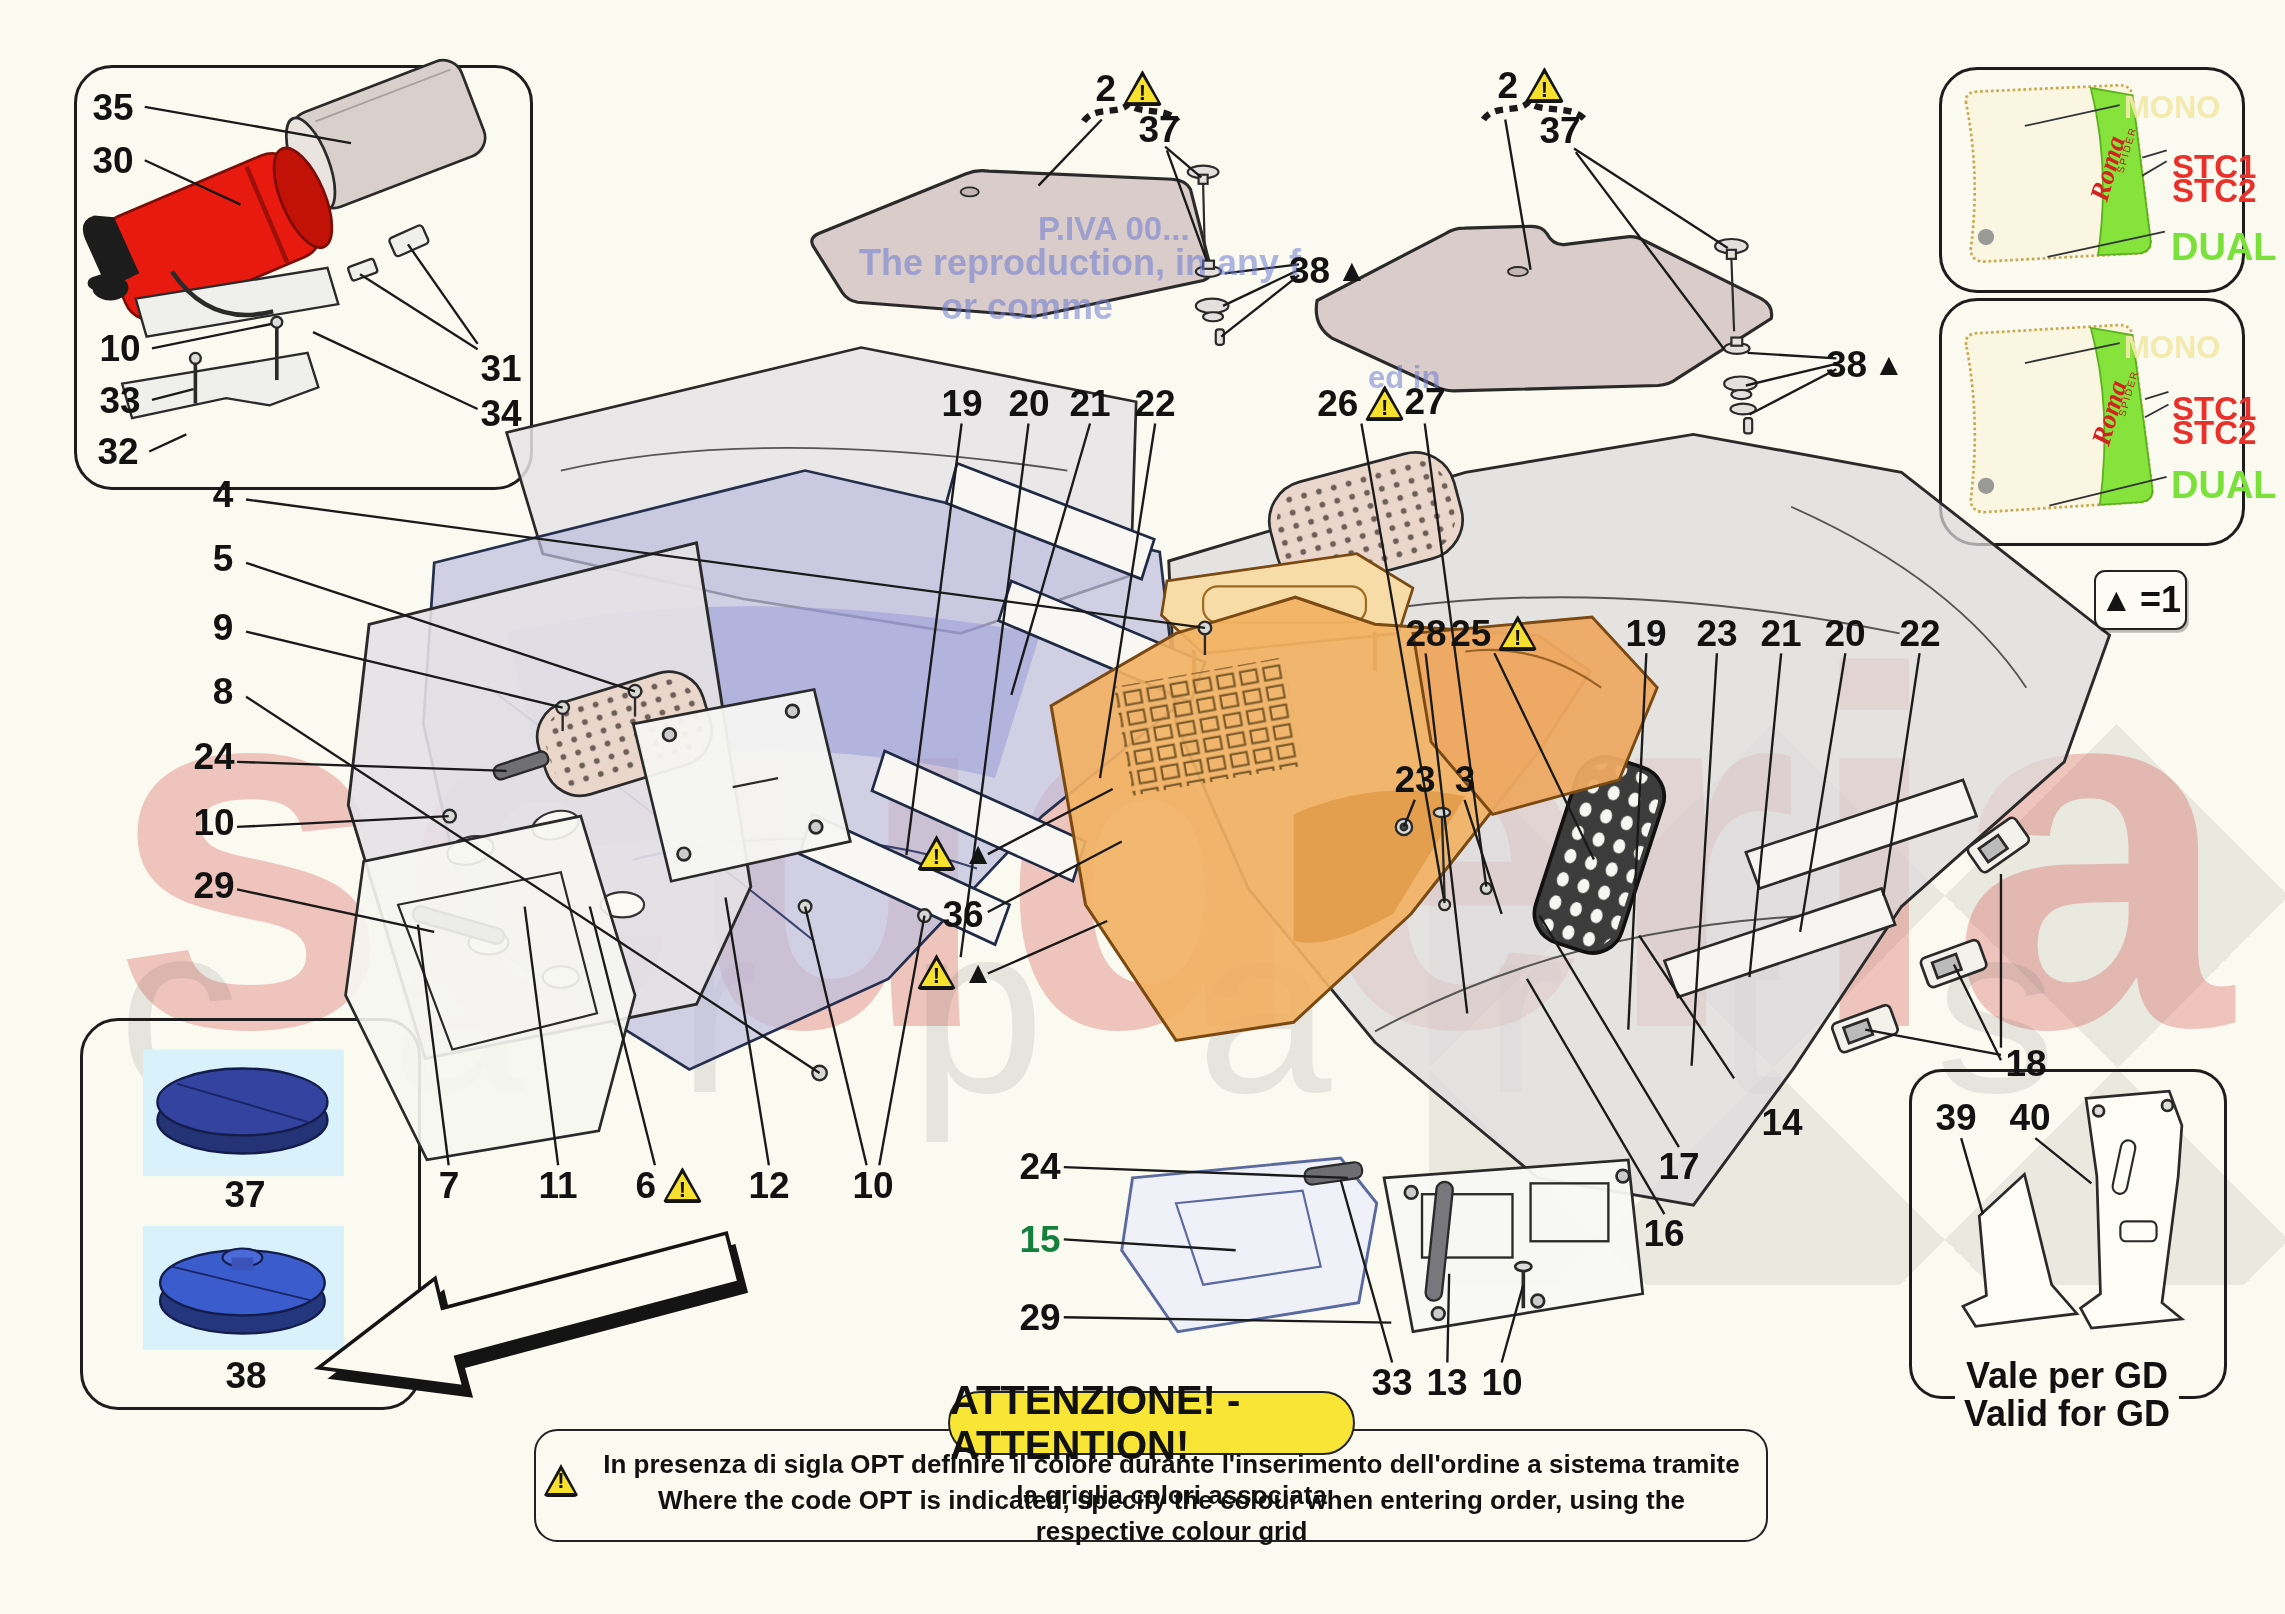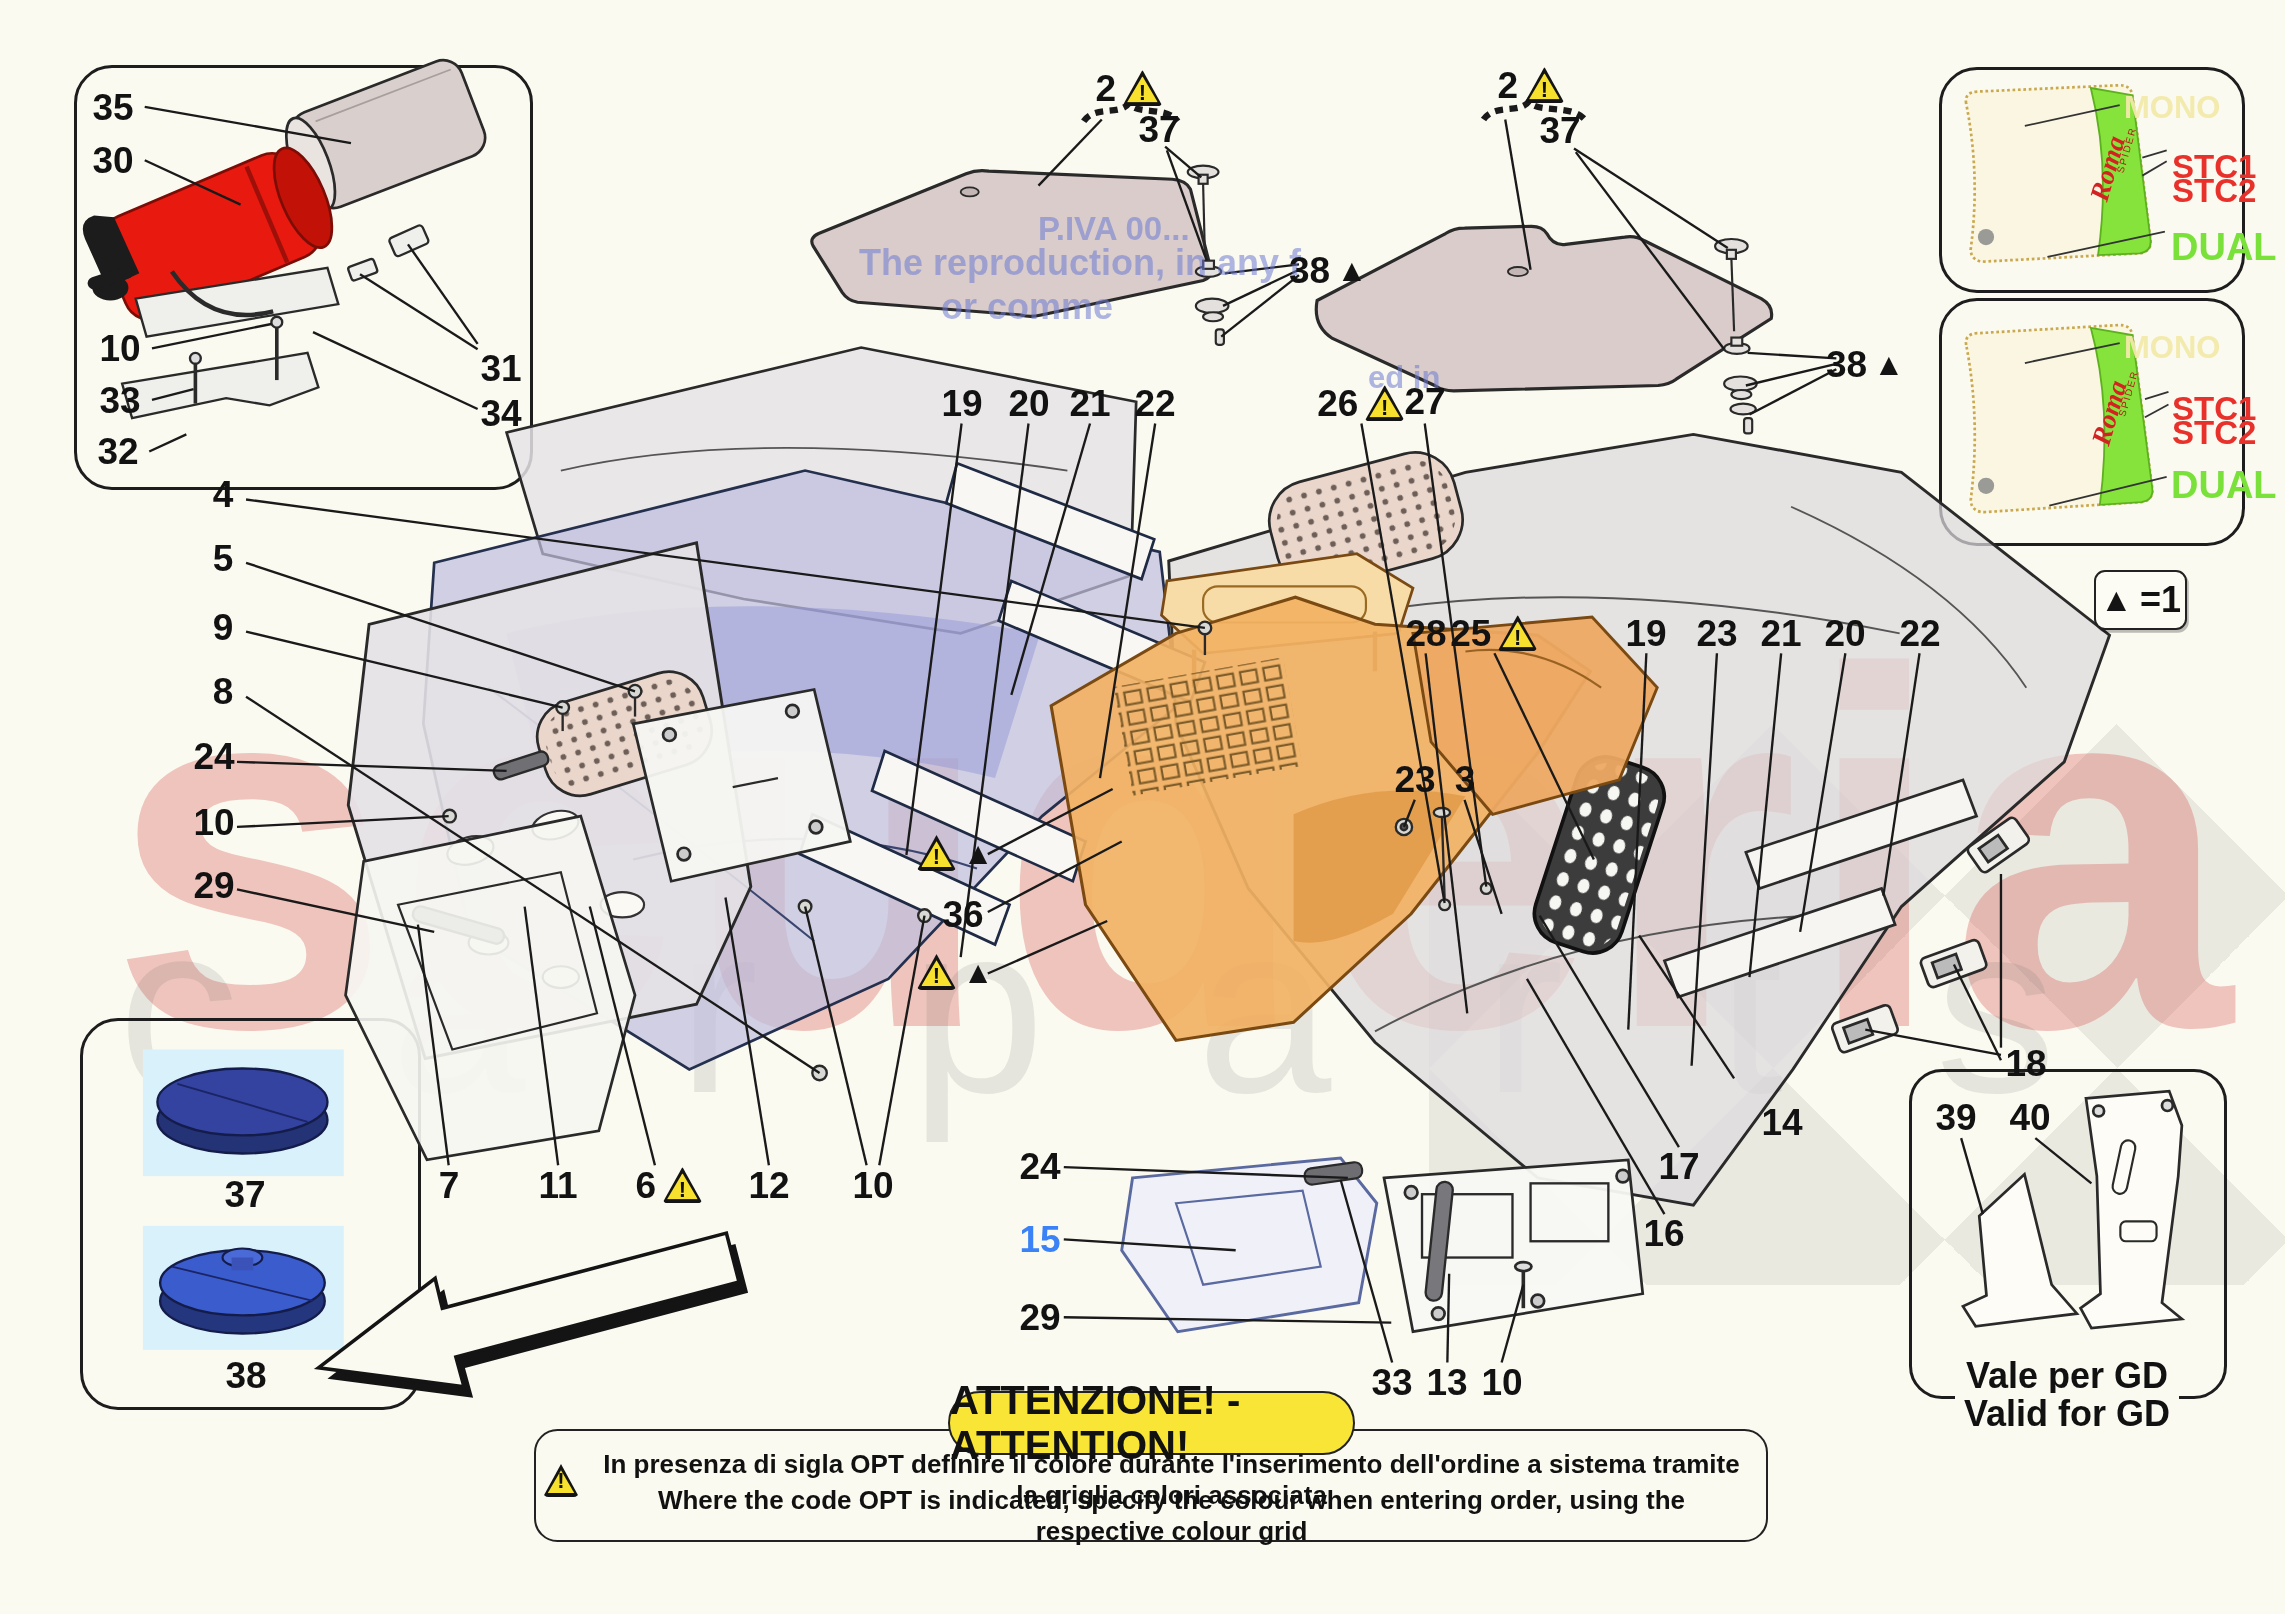--- a/index.html
+++ b/index.html
@@ -594,21 +594,21 @@
     <div class="co" style="left: 769px; top: 1185px; text-align: center;">
       <span>12</span>
     </div>
     <div class="co" style="left: 873px; top: 1185px;">
       <span>10</span>
     </div>
     <div class="co" style="left: 1040px; top: 1166px;">
       <span>24</span>
     </div>
     <div class="co" style="left: 1040px; top: 1239px;">
-      <span style="color: #3b82f6;">15</span>
+      <span style="color: #15803d;">15</span>
     </div>
     <div class="co" style="left: 1040px; top: 1317px;">
       <span>29</span>
     </div>
     <div class="co" style="left: 1392px; top: 1382px;">
       <span>33</span>
     </div>
     <div class="co" style="left: 1447px; top: 1382px;">
       <span>13</span>
     </div>

